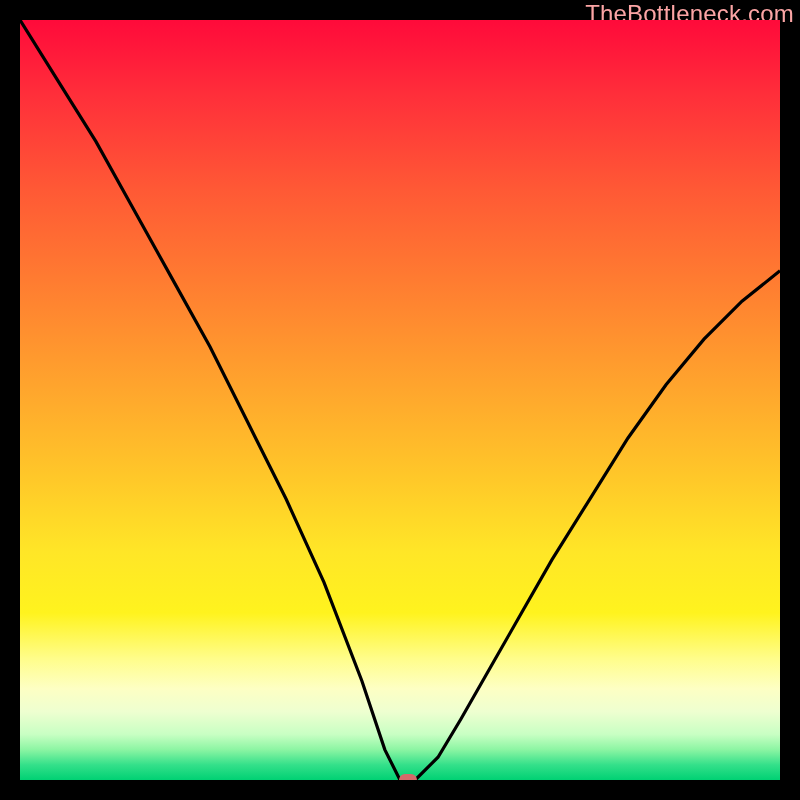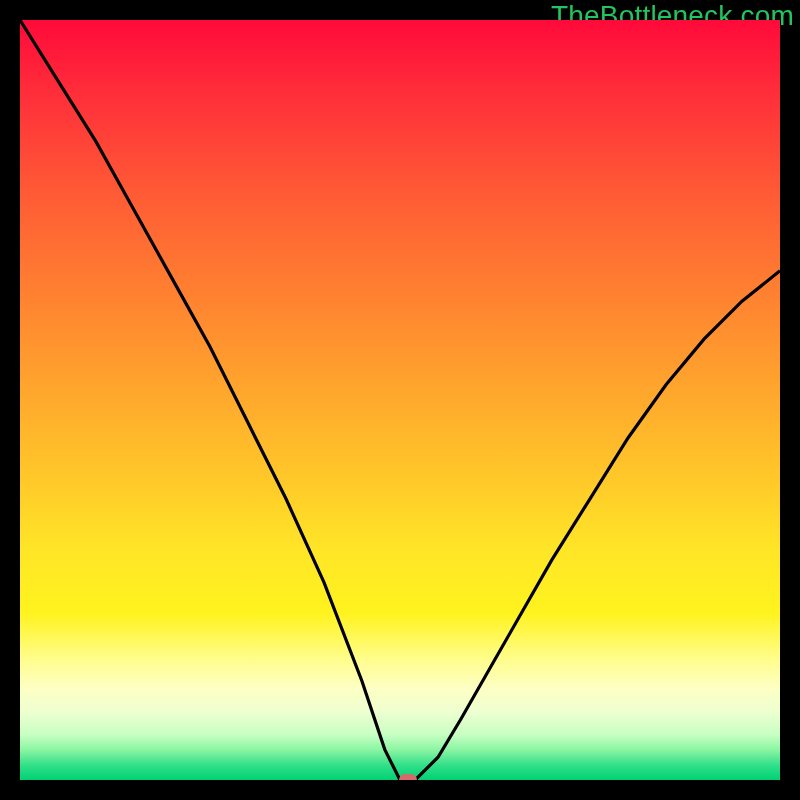--- a/index.html
+++ b/index.html
@@ -43,22 +43,22 @@
       #c8ffc3 94%,
       #8cf5a3 96%,
       #34e08a 98%,
       #00d173 100%
     );
   }
   .watermark {
     position: absolute;
     top: 0px;
     right: 6px;
-    color: #22c55e;
-    font-size: 28px;
+    color: #fca5a5;
+    font-size: 24px;
     font-weight: 500;
     letter-spacing: 0.2px;
     user-select: none;
   }
   svg.curve {
     position: absolute;
     inset: 0;
   }
   .marker {
     position: absolute;

